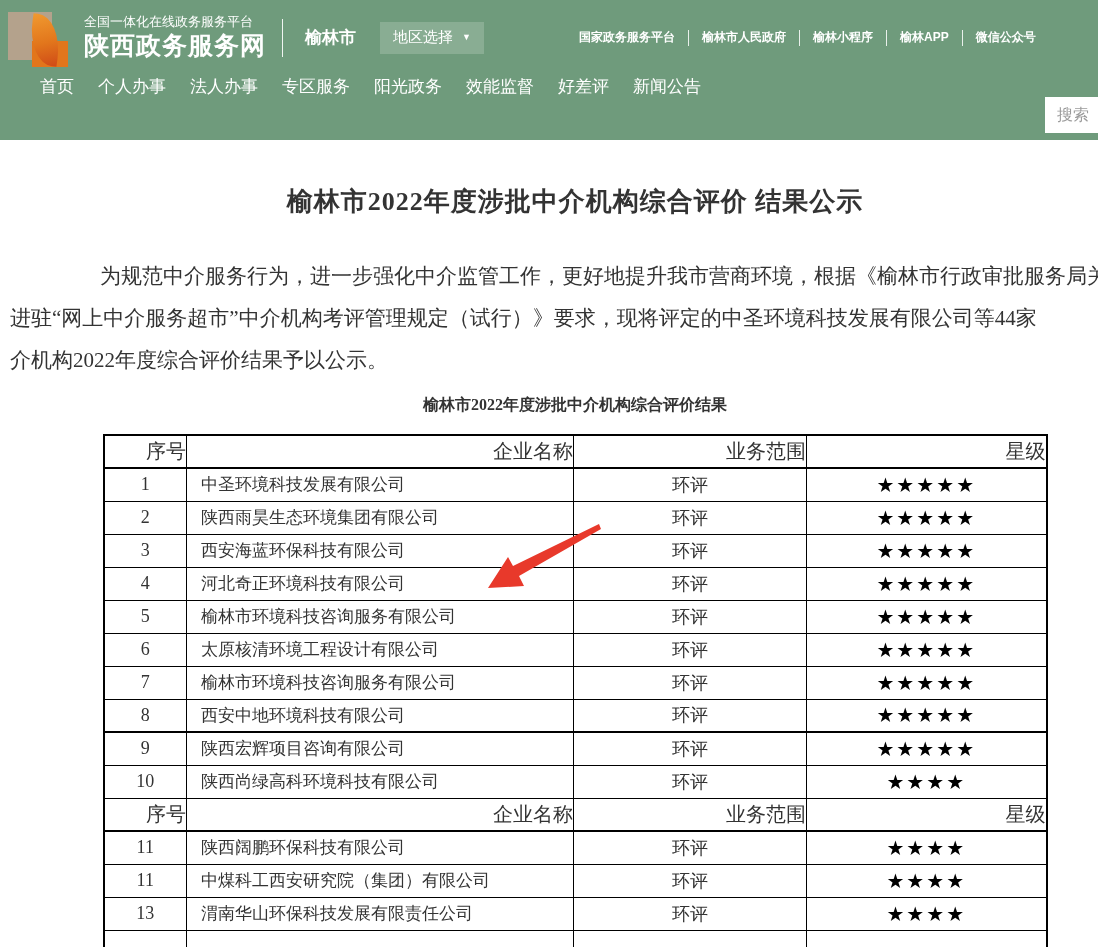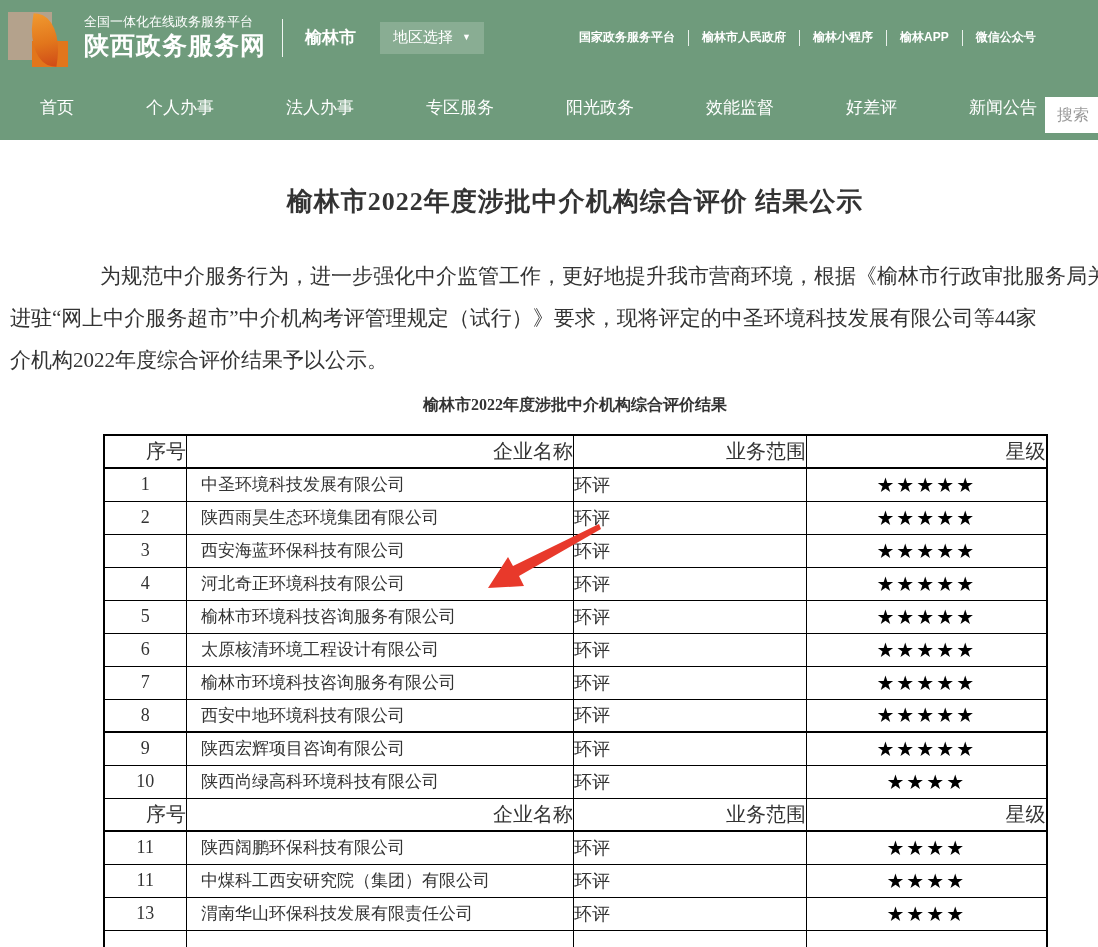--- a/index.html
+++ b/index.html
@@ -24,41 +24,41 @@
   .divider-v { width:1px; height:38px; background:rgba(255,255,255,.9); margin-left:16px; flex:none; }
   .city { color:#fff; font-weight:bold; font-size:17px; margin-left:22px; white-space:nowrap; }
   .region-btn { margin-left:24px; background:rgba(255,255,255,.18); color:#fff; font-size:15px;
     height:31px; padding:16px 13px; display:flex; align-items:center; gap:9px; cursor:pointer; border:none; white-space:nowrap; }
   .region-btn .caret { font-size:9px; line-height:1; }
   .top-right { position:absolute; left:566px; top:0; height:75px; display:flex; align-items:center; white-space:nowrap; color:#fff; }
   .top-link { font-size:12px; font-weight:700; padding:0 13px; cursor:pointer; }
   .sep { width:1px; height:16px; background:rgba(255,255,255,.85); flex:none; }
 
   
-  .navbar { height:65px; background:var(--green); display:flex; align-items:center; padding-left:40px; gap:72px; position:relative; }
+  .navbar { height:65px; background:var(--green); display:flex; align-items:flex-start; padding-left:40px; gap:24px; position:relative; }
   .nav-item { color:#fff; font-size:17px; white-space:nowrap; cursor:pointer; }
   .search-input { position:absolute; left:1045px; top:22px; width:140px; height:36px; background:#fff;
     border:none; outline:none; font-size:16px; padding:0 0 0 12px; color:#444; font-family:"Liberation Sans",sans-serif; }
   .search-input::placeholder { color:#9b9b9b; }
 
   
   .content { width:1150px; color:#333; font-family:"Liberation Serif","DejaVu Serif",serif; }
   .page-title { margin-top:44px; text-align:center; font-size:26px; font-weight:bold; letter-spacing:1px; }
   .para { margin-top:36px; font-size:21px; }
   .para-line { line-height:42px; white-space:nowrap; padding-left:10px; overflow:hidden; }
   .para-line.first { padding-left:100px; }
   .table-caption { margin-top:14px; text-align:center; font-size:16px; font-weight:bold; }
 
   table.eval { margin:18px auto 0; border-collapse:collapse; width:943px; table-layout:fixed;
     border:2px solid #000; }
   .eval th, .eval td { border:1px solid #000; height:33px; padding:0; }
   .eval th { font-size:20px; font-weight:normal; text-align:right; border-bottom-width:2px; }
   .eval td.c-no { text-align:center; font-size:18px; }
   .eval td.c-name { text-align:left; padding-left:14px; font-size:17px; }
-  .eval td.c-scope { font-size:18px; }
+  .eval td.c-scope { text-align:center; font-size:18px; }
   .eval td.c-stars { text-align:center; font-size:20px; letter-spacing:2px; color:#000;
     font-family:"DejaVu Sans",sans-serif; }
   .eval tr.thick-top td { border-top-width:2px; }
 
   .arrow-svg { position:absolute; left:430px; top:498px; pointer-events:none; z-index:5; }
 </style>
 </head>
 <body>
 
 <header class="topbar">

